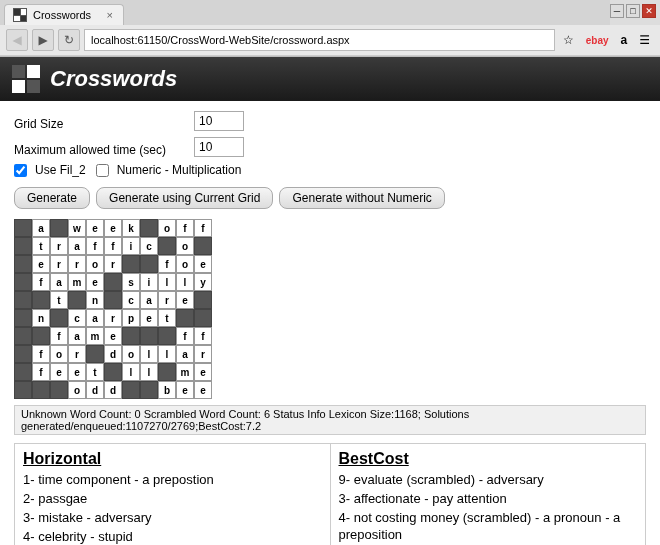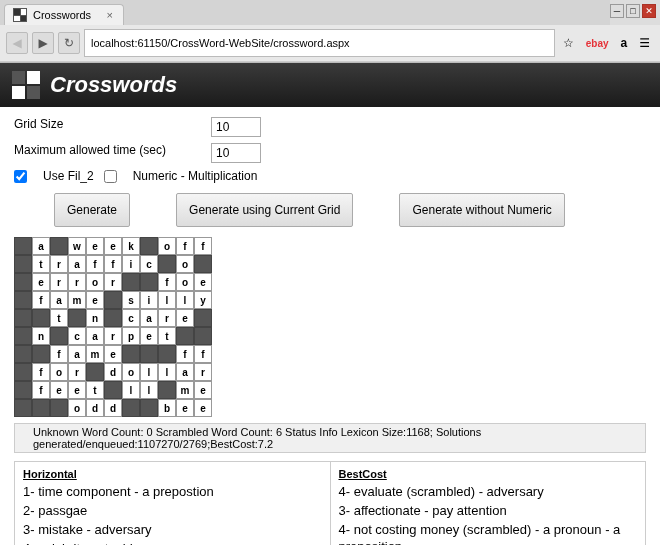--- a/index.html
+++ b/index.html
@@ -15,60 +15,60 @@
     .favicon-cell.dark { background: #333; }
     .tab .close-tab { margin-left: auto; color: #666; cursor: pointer; font-size: 11px; }
     .tab-spacer { flex: 1; }
     .window-controls { display: flex; gap: 2px; padding: 4px 4px 4px 0; align-self: flex-start; }
     .win-btn { width: 14px; height: 14px; border: 1px solid #999; font-size: 9px; display: flex; align-items: center; justify-content: center; cursor: pointer; background: #ddd; }
     .win-btn.close { background: #c0392b; color: white; border-color: #a93226; }
 
     .nav-bar { display: flex; align-items: center; padding: 4px 6px; background: #e8e8e8; border-bottom: 1px solid #ccc; gap: 4px; }
     .nav-btn { width: 22px; height: 22px; border: 1px solid #bbb; background: #ddd; cursor: pointer; display: flex; align-items: center; justify-content: center; font-size: 12px; color: #555; border-radius: 2px; }
     .nav-btn:disabled, .nav-btn.disabled { color: #bbb; }
-    .address-bar { flex: 1; border: 1px solid #bbb; padding: 2px 6px; font-size: 11px; height: 28px; background: white; }
+    .address-bar { flex: 1; border: 1px solid #bbb; padding: 2px 6px; font-size: 11px; height: 22px; background: white; }
     .nav-icon { cursor: pointer; padding: 2px 4px; }
 
     
     .app-header { background: linear-gradient(to bottom, #3a3a3a, #1a1a1a); padding: 8px 12px; display: flex; align-items: center; gap: 10px; }
     .app-logo { width: 28px; height: 28px; display: grid; grid-template-columns: 1fr 1fr; gap: 2px; }
     .logo-cell { background: white; }
     .logo-cell.dark { background: #555; }
     .app-title { color: white; font-size: 22px; font-weight: bold; font-style: italic; }
 
     
     .main-content { background: white; padding: 10px 14px; }
 
     
-    .form-row { display: flex; align-items: flex-start; margin-bottom: 6px; gap: 17px; }
+    .form-row { display: flex; align-items: flex-end; margin-bottom: 6px; }
     .form-label { width: 180px; font-size: 12px; }
     .form-input { width: 50px; height: 20px; border: 1px solid #aaa; padding: 1px 4px; font-size: 12px; }
 
     .checkbox-row { display: flex; align-items: center; gap: 10px; margin-bottom: 10px; }
-    .checkbox-item { display: flex; align-items: center; gap: 16px; font-size: 12px; cursor: pointer; }
+    .checkbox-item { display: flex; align-items: center; gap: 8px; font-size: 12px; cursor: pointer; }
     .checkbox-item input { cursor: pointer; }
 
     
     .button-row { display: flex; gap: 6px; margin-bottom: 10px; }
-    .btn { border: 1px solid #aaa; background: linear-gradient(to bottom, #f5f5f5, #ddd); padding: 9px 12px; font-size: 12px; cursor: pointer; border-radius: 2px; margin-left: 40px; }
+    .btn { border: 1px solid #aaa; background: linear-gradient(to bottom, #f5f5f5, #ddd); padding: 3px 12px; font-size: 12px; cursor: pointer; border-radius: 8px; }
 
     
     .grid-container { margin-bottom: 6px; }
     .grid-row { display: flex; }
     .grid-cell { width: 18px; height: 18px; border: 1px solid #999; display: flex; align-items: center; justify-content: center; font-size: 10px; font-weight: bold; background: white; margin: 0; }
     .grid-cell.black { background: #555; border-color: #444; }
 
     
-    .status-bar { background: #f0f0f0; border: 1px solid #ccc; padding: 2px 18px; font-size: 11px; margin-bottom: 8px; }
+    .status-bar { background: #f0f0f0; border: 1px solid #ccc; padding: 2px 6px; font-size: 11px; margin-bottom: 8px; }
 
     
     .clues-section { display: flex; gap: 0; border: 1px solid #ccc; }
     .clues-column { flex: 1; padding: 6px 8px; }
     .clues-column:first-child { border-right: 1px solid #ccc; }
-    .clues-header { font-weight: bold; font-size: 11px; margin-bottom: 4px; text-decoration: underline; }
+    .clues-header { font-weight: bold; font-size: 16px; margin-bottom: 4px; text-decoration: underline; }
     .clue-item { font-size: 13px; margin-bottom: 2px; line-height: 1.3; }
   </style>
 </head>
 <body>
 
 <div class="browser-chrome">
   <div style="display:flex; align-items:stretch;">
     <div class="tab-bar" style="flex:1;">
       <div class="tab">
         <div class="favicon">
@@ -282,20 +282,20 @@
       <div id="horizontal-clues">
           <div class="clue-item">1- time component - a prepostion</div>
           <div class="clue-item">2- passgae</div>
           <div class="clue-item">3- mistake - adversary</div>
           <div class="clue-item">4- celebrity - stupid</div>
         </div>
     </div>
     <div class="clues-column">
       <div class="clues-header">BestCost</div>
       <div id="vertical-clues">
-          <div class="clue-item">4- evaluate (scrambled) - adversary</div>
+          <div class="clue-item">9- evaluate (scrambled) - adversary</div>
           <div class="clue-item">3- affectionate - pay attention</div>
           <div class="clue-item">4- not costing money (scrambled) - a pronoun - a preposition</div>
         </div>
     </div>
   </div>
 
 </div>
 
 </body></html>

